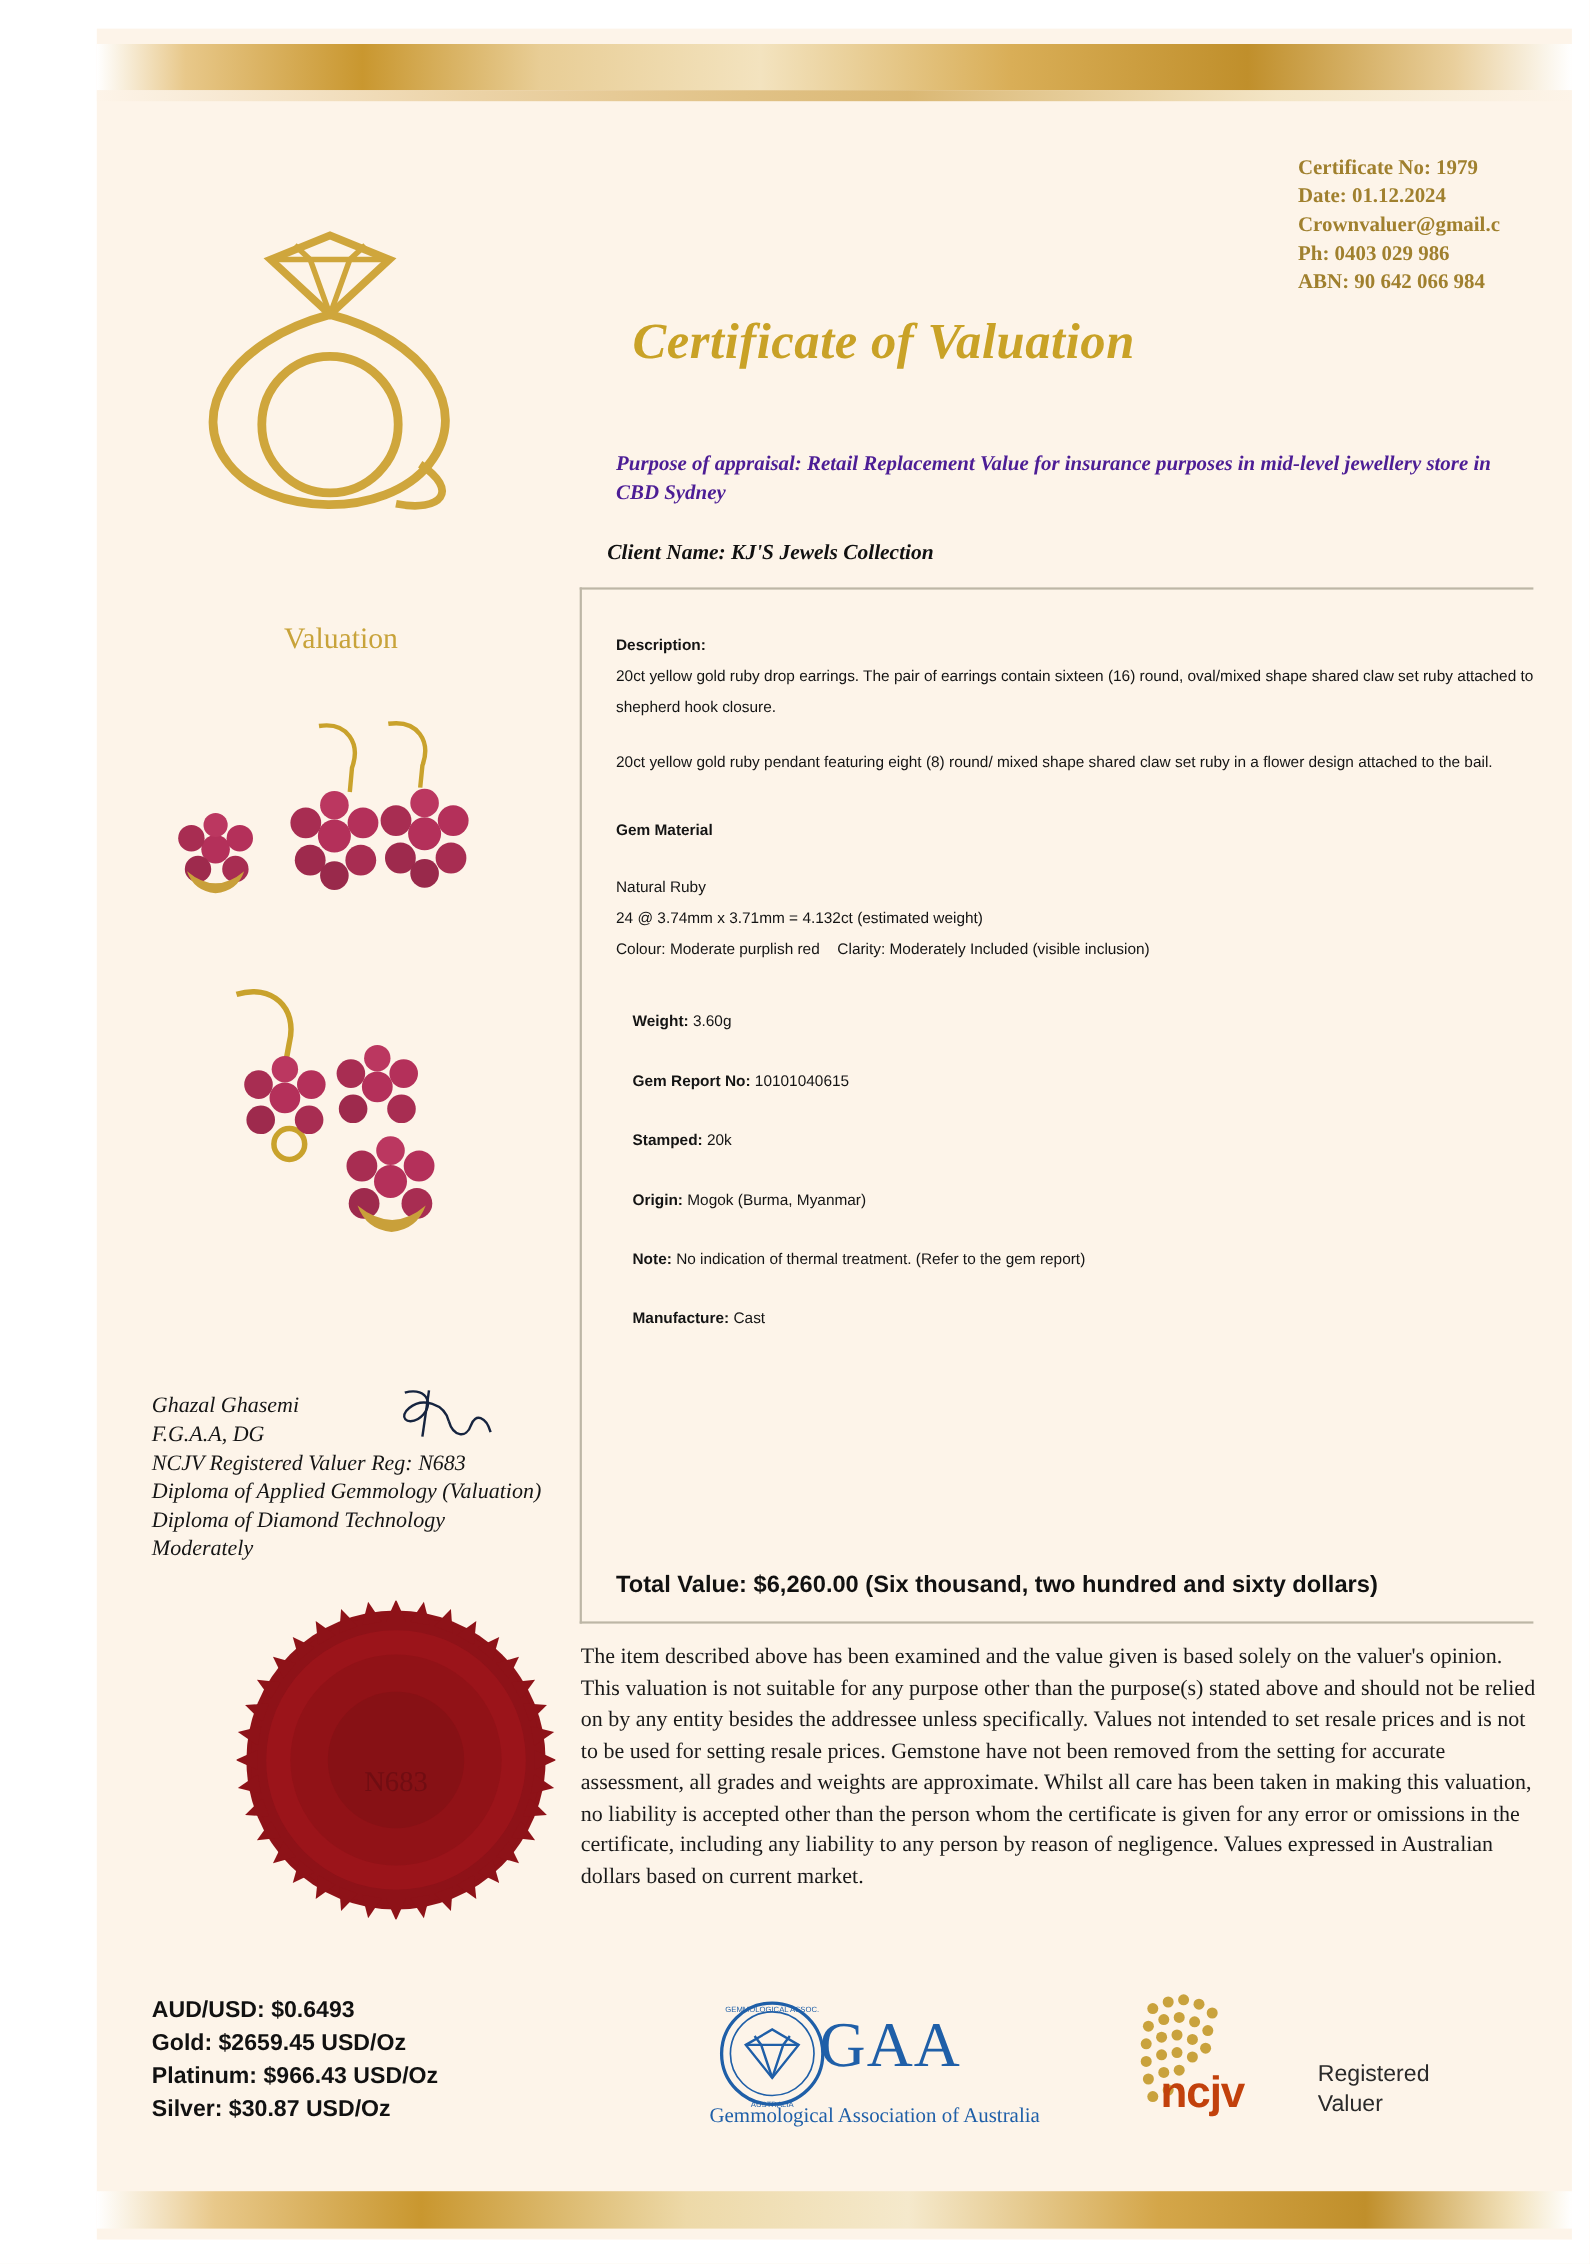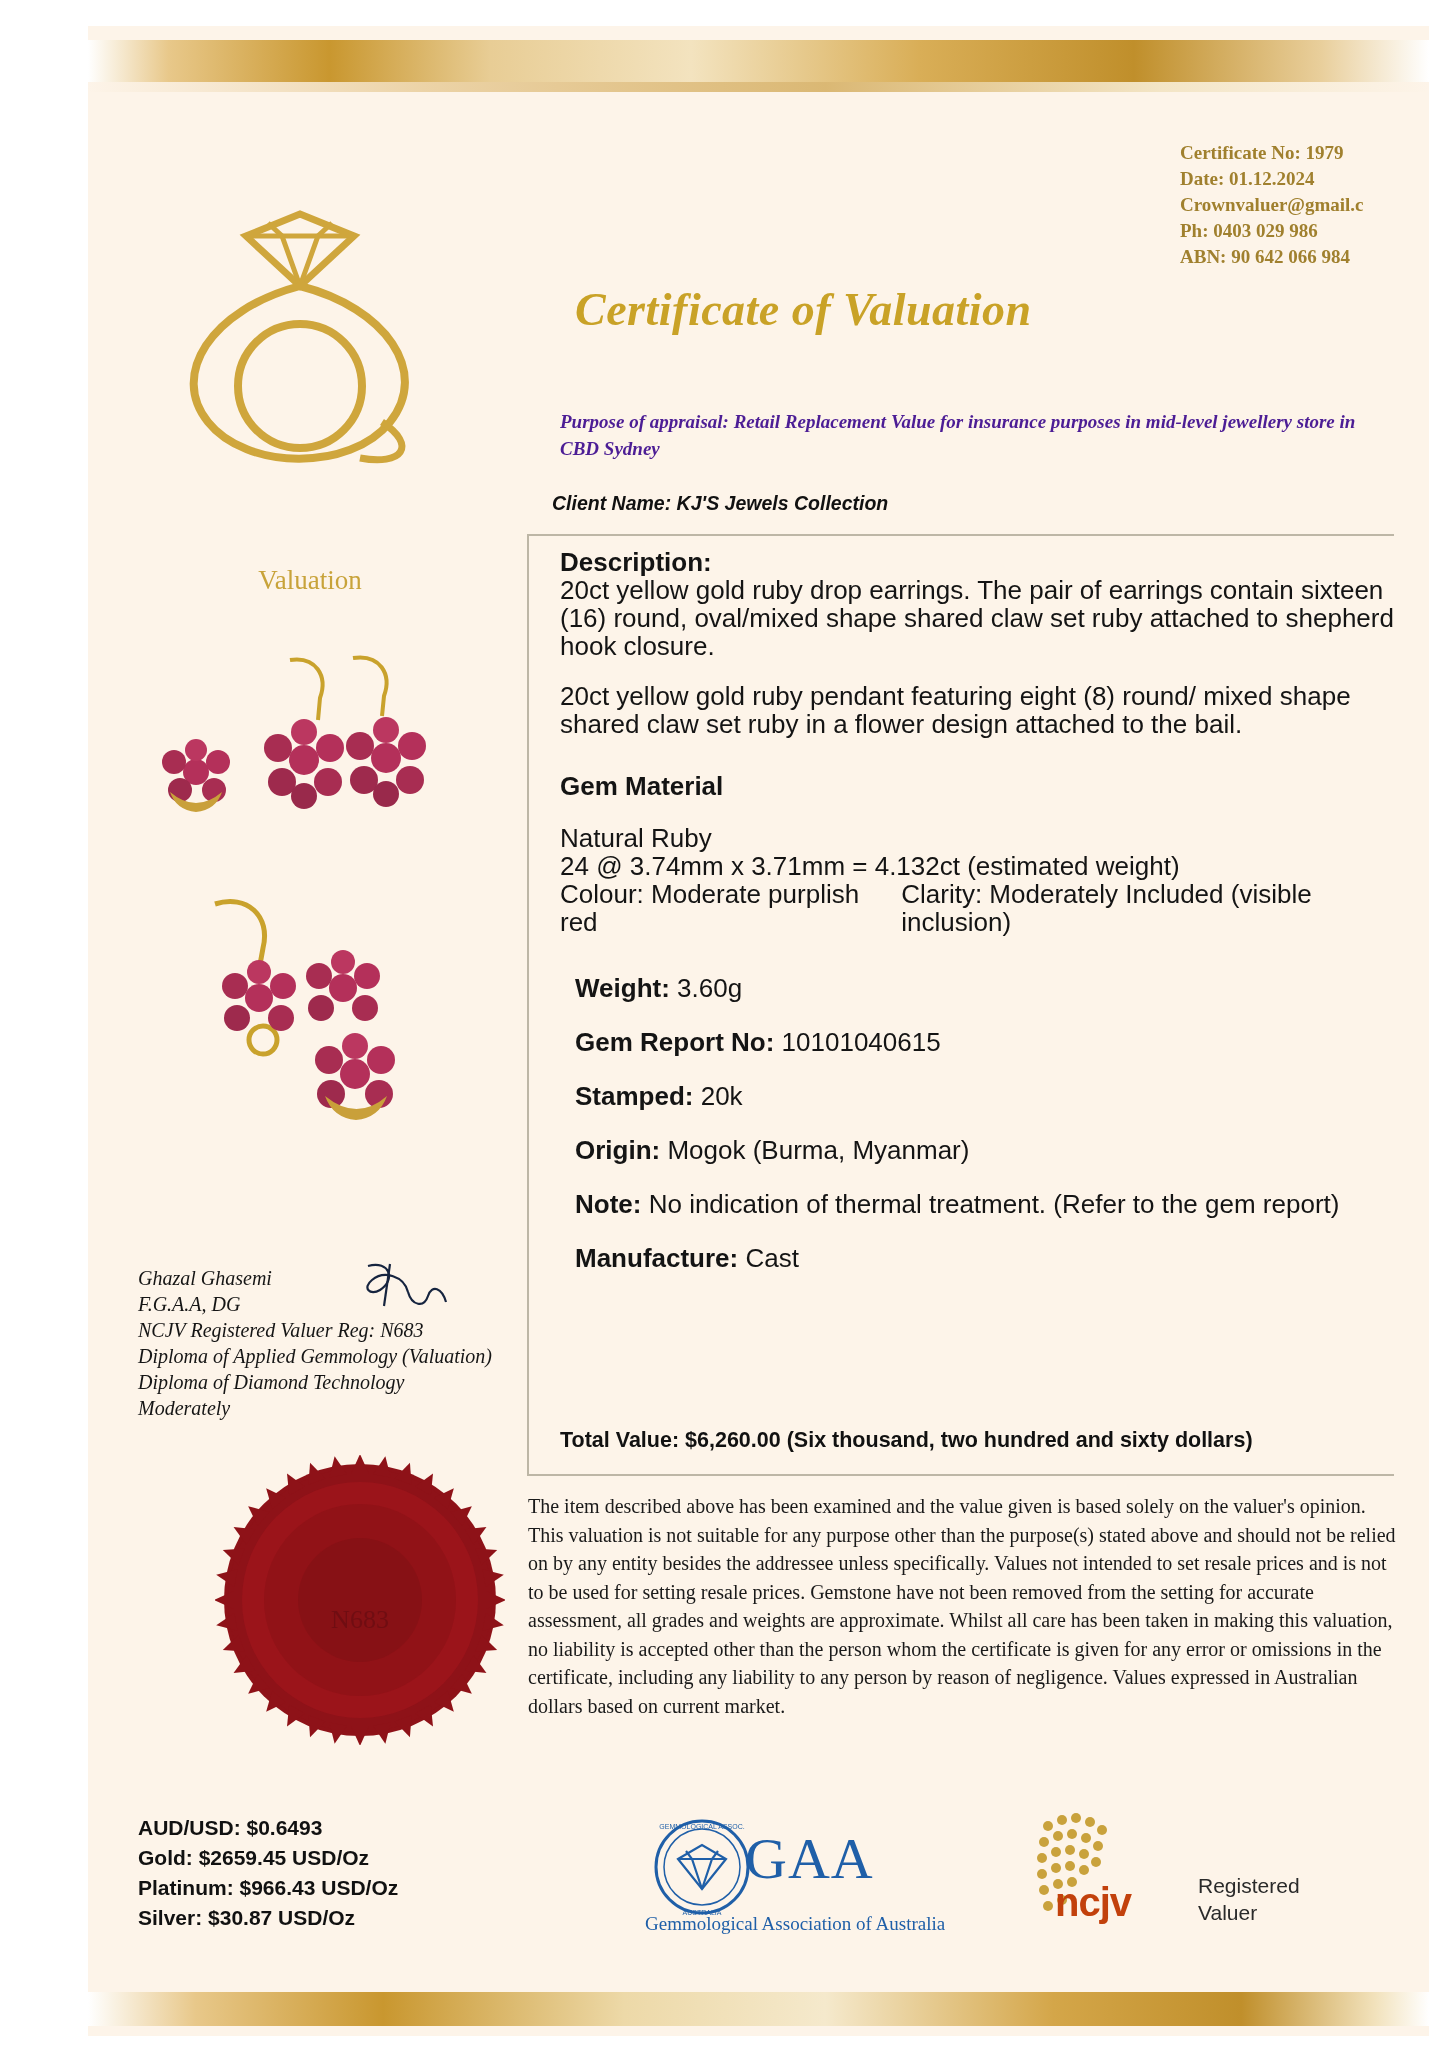--- a/index.html
+++ b/index.html
@@ -97,21 +97,21 @@
     font-family: "Liberation Serif", serif;
     font-style: italic;
     font-weight: bold;
     font-size: 19px;
     line-height: 27px;
     color: #4c1d95;
   }
   .client-name {
     position: absolute;
     left: 552px; top: 492px;
-    font-family: Liberation Sans, sans-serif;
+    font-family: Liberation Serif, serif;
     font-style: italic;
     font-weight: bold;
     font-size: 19.5px;
     color: #111;
   }
 
   
   .logo-wrap {
     position: absolute;
     left: 150px; top: 190px;
@@ -142,24 +142,24 @@
     position: absolute;
     left: 527px; top: 534px;
     width: 865px; height: 938px;
     border-left: 2px solid #bdb6a6;
     border-top: 2px solid #bdb6a6;
     border-bottom: 2px solid #bdb6a6;
     background: transparent;
   }
   .panel-inner {
     position: absolute;
-    left: 560px; top: 548px;
+    left: 560px; top: 572px;
     width: 840px;
     font-family: "Liberation Sans", sans-serif;
-    font-size: 26px;
+    font-size: 14px;
     line-height: 28px;
     color: #141414;
   }
   .panel-inner b { font-weight: bold; }
   .sec-label { font-weight: bold; }
   .blk { margin-bottom: 16px; }
 
   .total-value {
     position: absolute;
     left: 560px; top: 1428px;

